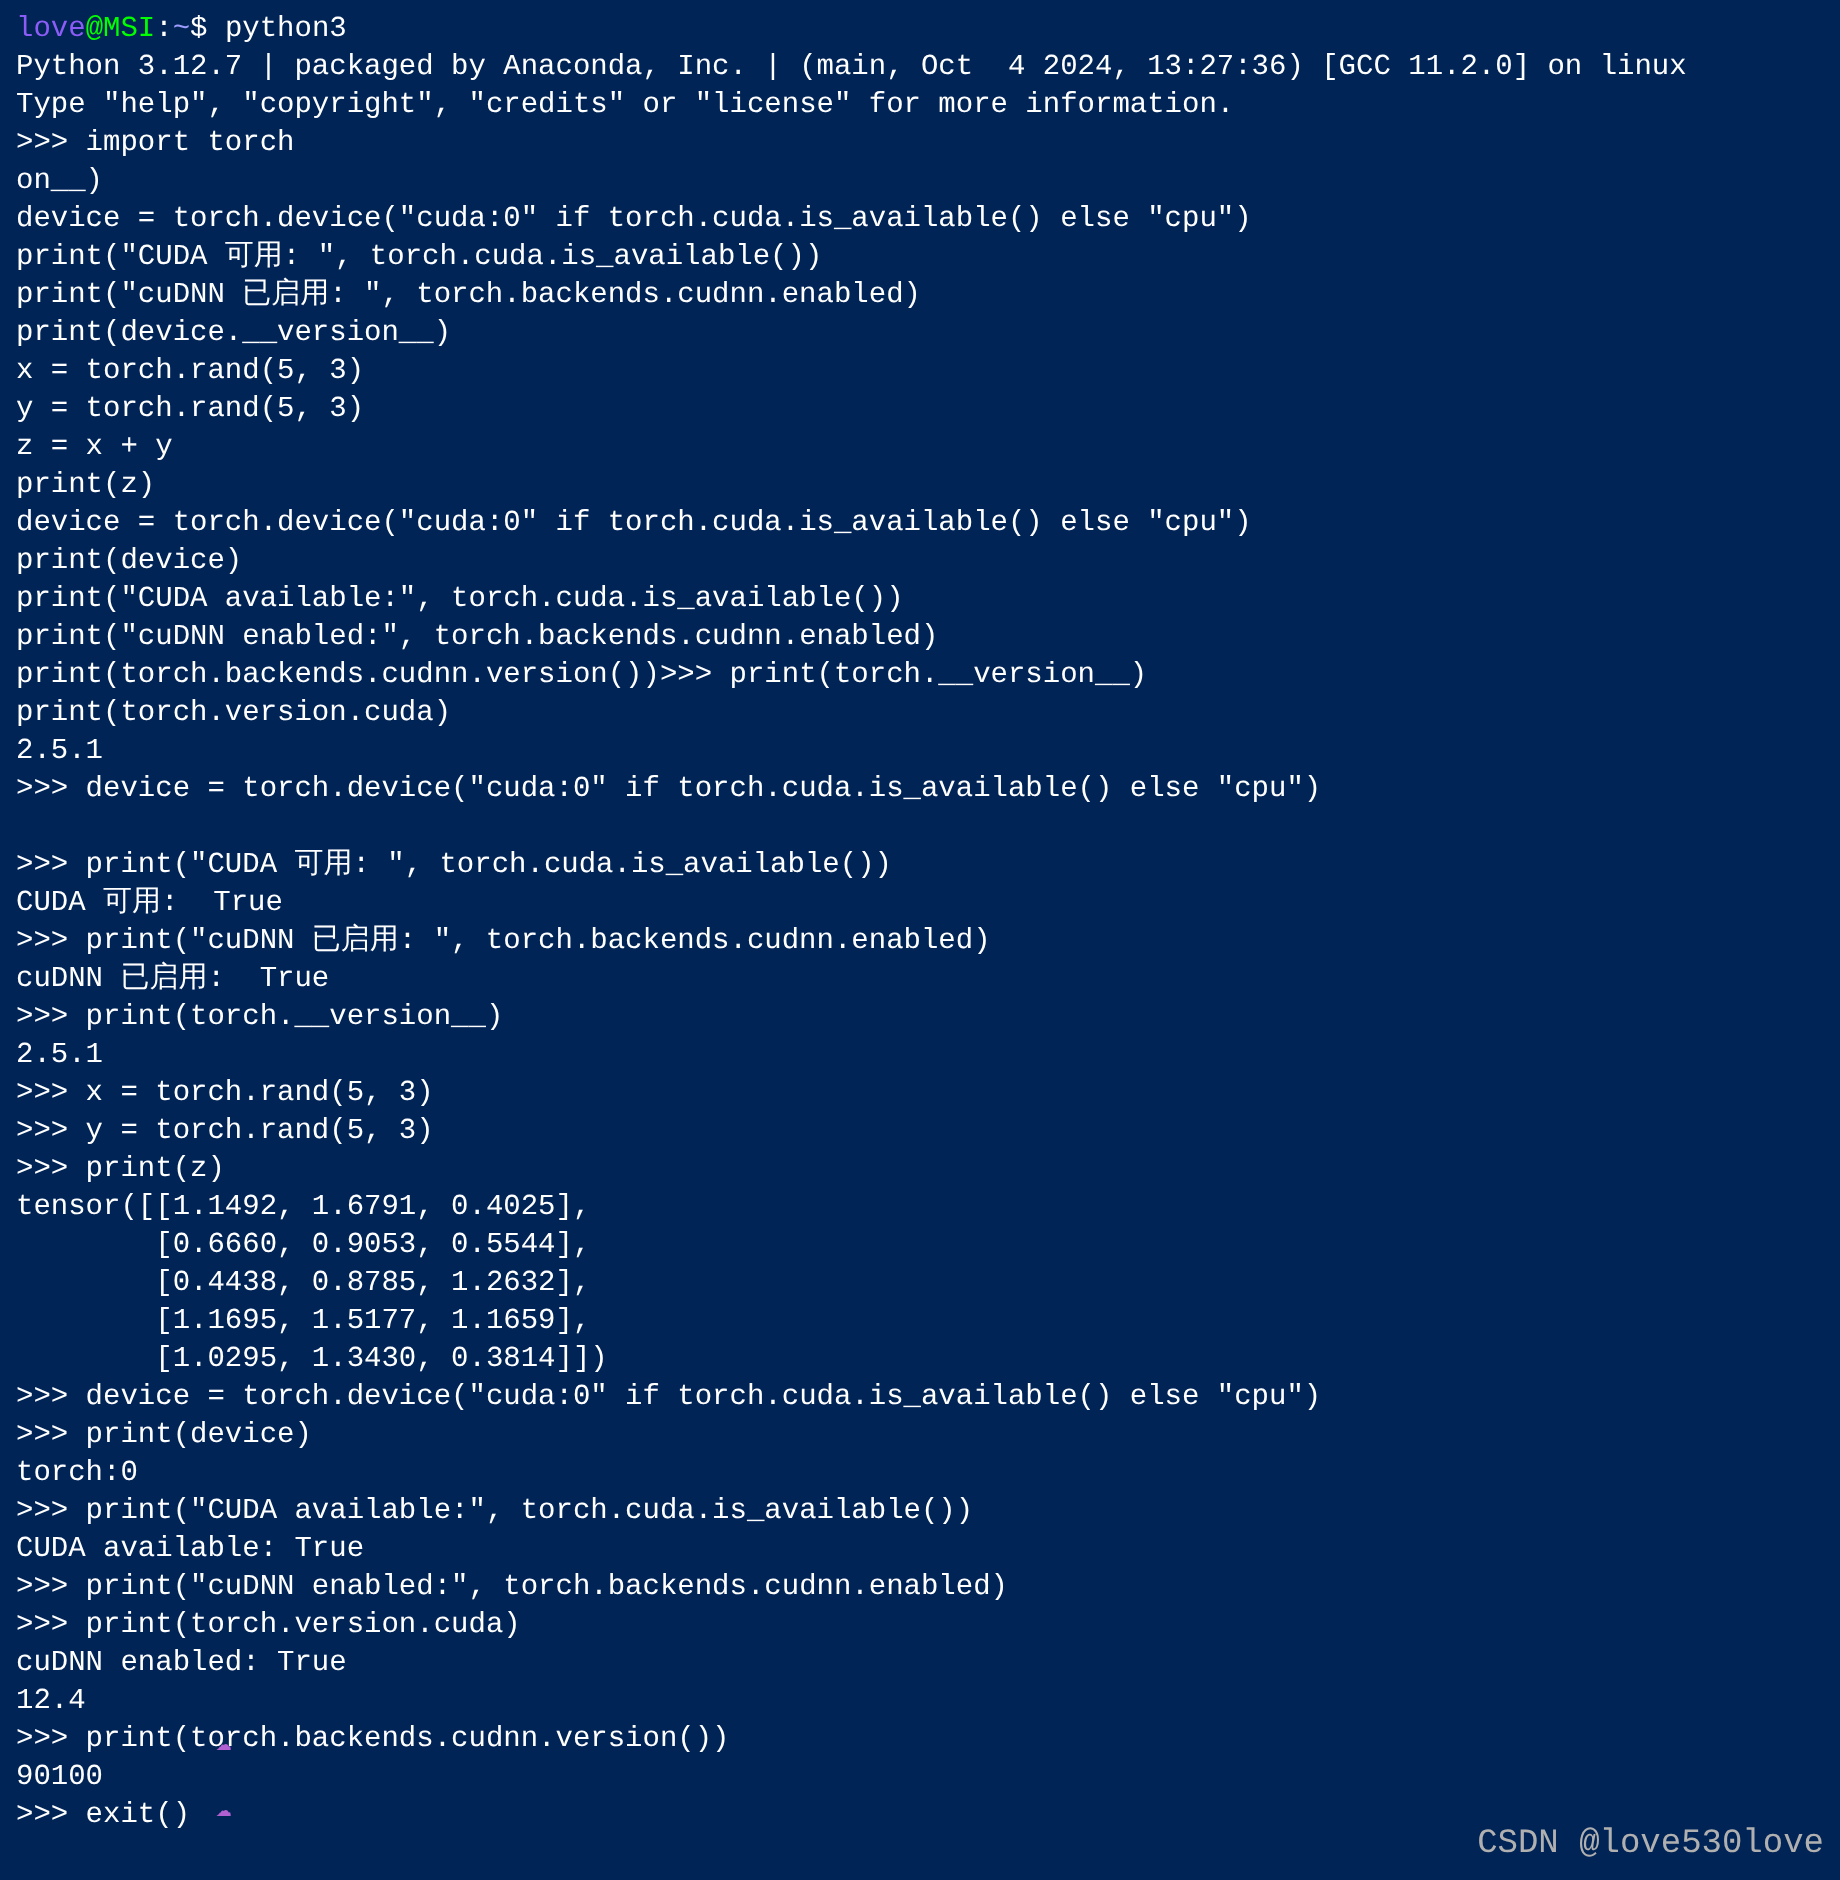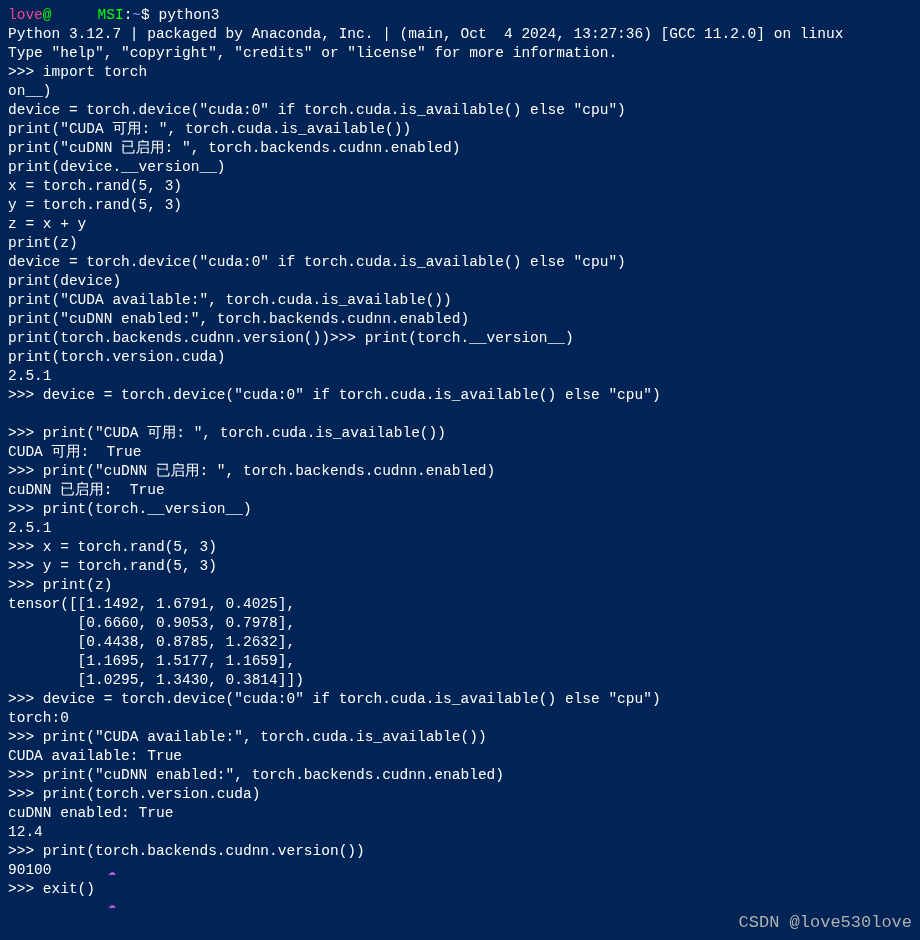--- a/index.html
+++ b/index.html
@@ -17,29 +17,28 @@
       width: 920px;
       height: 940px;
       overflow: hidden;
       position: relative;
     }
     .line {
       white-space: pre;
       min-height: 19px;
     }
     .user {
-      color: #ec4899;
+      color: #8b5cf6;
       margin-top: 16px;
     }
     .at {
       color: #00ff00;
     }
     .host {
       color: #00ff00;
-      margin-left: 46px;
     }
     .colon {
       color: #ffffff;
     }
     .path {
       color: #9d9dff;
     }
     .dollar {
       color: #ffffff;
     }
@@ -96,25 +95,26 @@
       <div class="line">&gt;&gt;&gt; print("CUDA 可用: ", torch.cuda.is_available())</div>
       <div class="line">CUDA 可用:  True</div>
       <div class="line">&gt;&gt;&gt; print("cuDNN 已启用: ", torch.backends.cudnn.enabled)</div>
       <div class="line">cuDNN 已启用:  True</div>
       <div class="line">&gt;&gt;&gt; print(torch.__version__)</div>
       <div class="line">2.5.1</div>
       <div class="line">&gt;&gt;&gt; x = torch.rand(5, 3)</div>
       <div class="line">&gt;&gt;&gt; y = torch.rand(5, 3)</div>
       <div class="line">&gt;&gt;&gt; print(z)</div>
       <div class="line">tensor([[1.1492, 1.6791, 0.4025],</div>
-      <div class="line">        [0.6660, 0.9053, 0.7978],</div>
+      <div class="line">        [0.6660, 0.9053, 0.5544],</div>
       <div class="line">        [0.4438, 0.8785, 1.2632],</div>
       <div class="line">        [1.1695, 1.5177, 1.1659],</div>
       <div class="line">        [1.0295, 1.3430, 0.3814]])</div>
       <div class="line">&gt;&gt;&gt; device = torch.device("cuda:0" if torch.cuda.is_available() else "cpu")</div>
+      <div class="line">&gt;&gt;&gt; print(device)</div>
       <div class="line">torch:0</div>
       <div class="line">&gt;&gt;&gt; print("CUDA available:", torch.cuda.is_available())</div>
       <div class="line">CUDA available: True</div>
       <div class="line">&gt;&gt;&gt; print("cuDNN enabled:", torch.backends.cudnn.enabled)</div>
       <div class="line">&gt;&gt;&gt; print(torch.version.cuda)</div>
       <div class="line">cuDNN enabled: True</div>
       <div class="line">12.4</div>
       <div class="line">&gt;&gt;&gt; print(torch.backends.cudnn.version())</div>
       <div class="line">90100</div>
       <div class="line">&gt;&gt;&gt; exit()</div>

